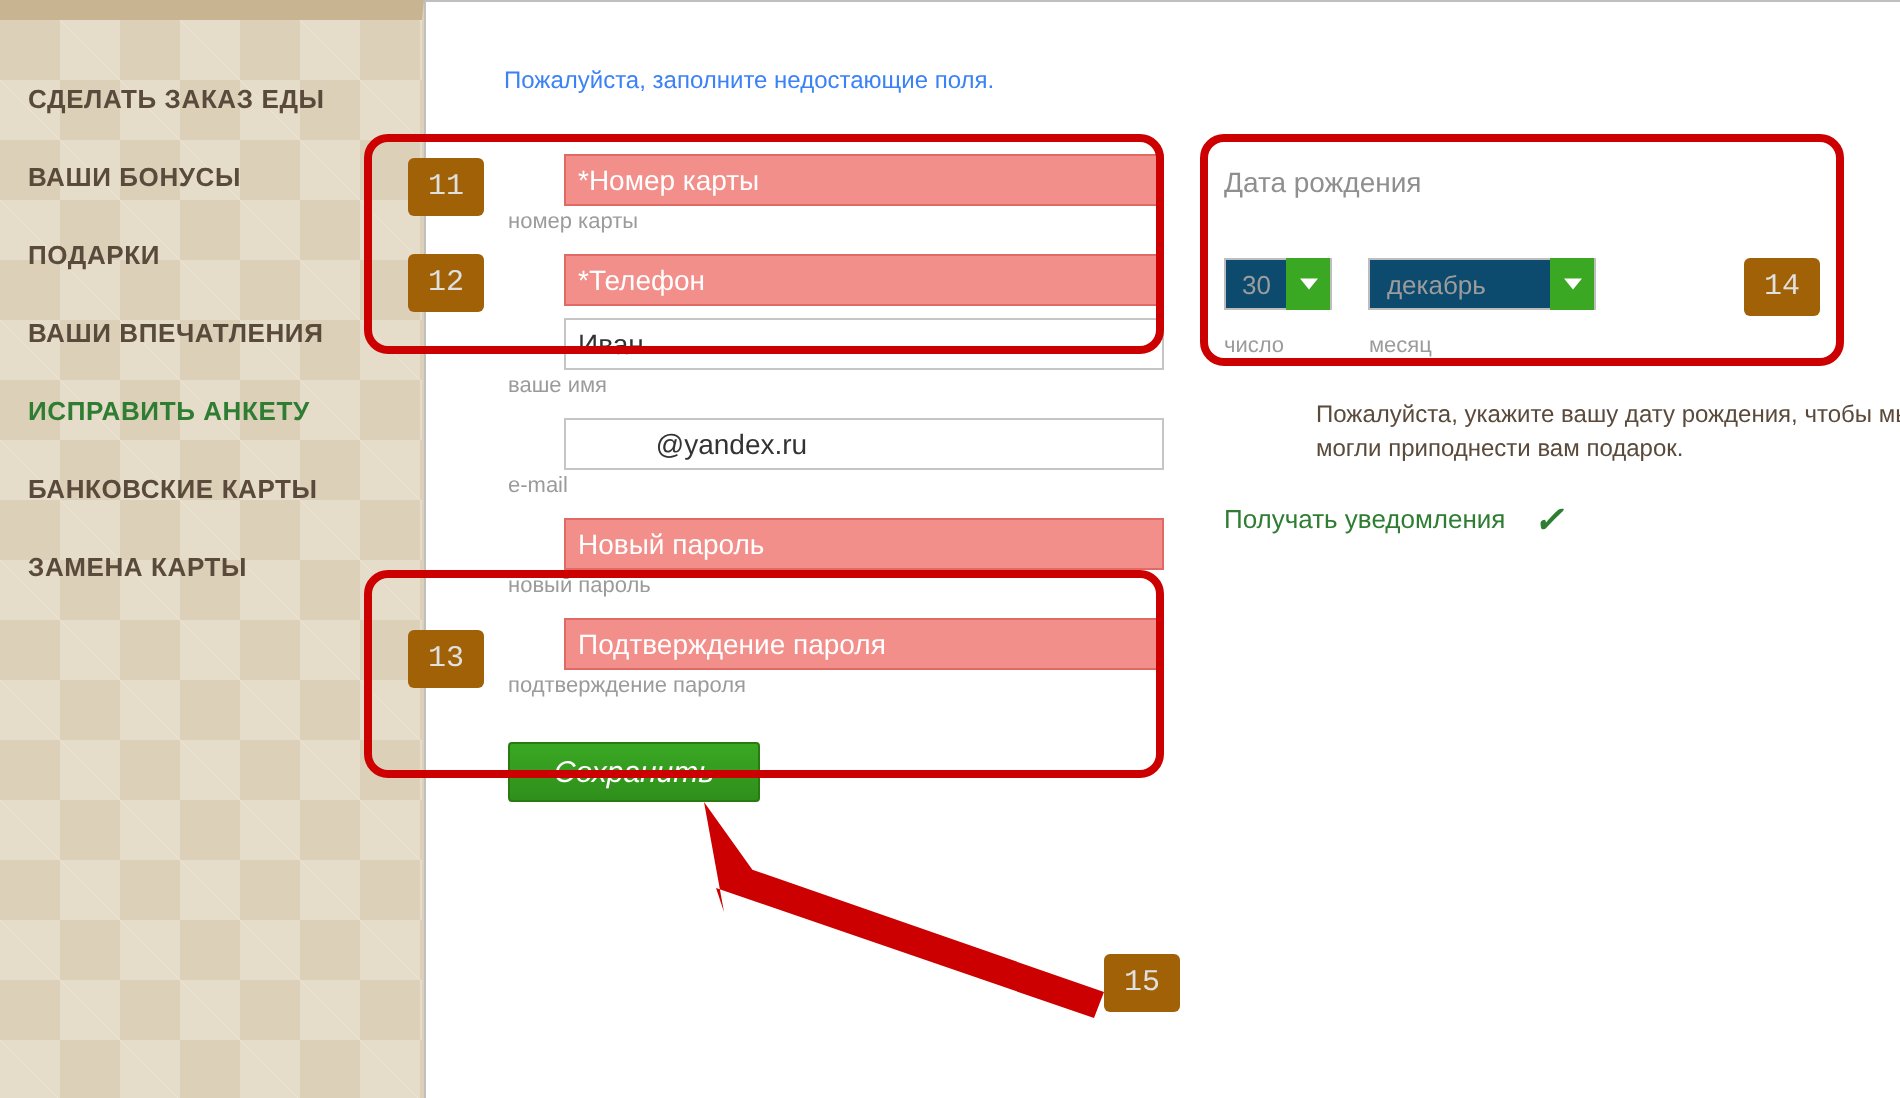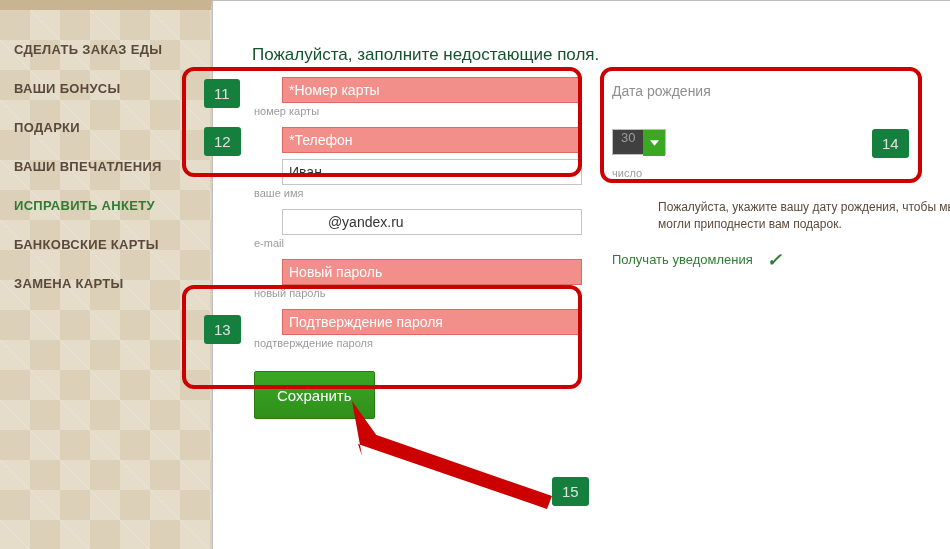--- a/index.html
+++ b/index.html
@@ -57,23 +57,23 @@
     left: 0;
     top: 0;
     bottom: 0;
     width: 1px;
     border-right: 1px solid #bfbfbf;
   }
 
   .instruction {
     position: absolute;
     left: 40px;
-    top: 44px;
-    font-size: 17px;
-    color: #14532d;
+    top: 32px;
+    font-size: 12px;
+    color: #3b82f6;
   }
 
   .form-col {
     position: absolute;
     left: 42px;
     top: 70px;
     width: 360px;
   }
   .input {
     display: block;
@@ -95,48 +95,50 @@
   .input::placeholder { color:#777; }
   .hint {
     font-size: 11px;
     color: #9b9b9b;
     margin: 2px 0 10px 0;
   }
 
   .save-btn {
     display: inline-block;
     margin-top: 12px;
-    height: 48px;
+    height: 30px;
     padding: 0 22px;
     border: 1px solid #2a7a12;
     background: linear-gradient(#3aa823, #2f8f1b);
     color: #fff;
     font-size: 15px;
     border-radius: 2px;
     cursor: pointer;
+    font-style: italic;
   }
 
   .right-col {
     position: absolute;
     left: 400px;
     top: 70px;
     width: 340px;
   }
   .dob-title {
     font-size: 14px;
     color: #8f8f8f;
     margin-bottom: 30px;
     margin-top: 12px;
   }
   .select-row { display: flex; gap: 18px; align-items: flex-start; }
   .select-box {
     display: flex;
+    align-items: center;
     border: 1px solid #bdbdbd;
     height: 26px;
-    background: #404040;
+    background: #0c4a6e;
     cursor: pointer;
   }
   .select-box .val {
     padding: 0 8px;
     font-size: 13px;
     color: #9c9c9c;
     min-width: 30px;
   }
   .select-box.month .val { min-width: 90px; }
   .select-box .caret {
@@ -169,26 +171,26 @@
 
   
   .ann-box {
     position: absolute;
     border: 4px solid #cc0000;
     border-radius: 12px;
     pointer-events: none;
   }
   .ann-tag {
     position: absolute;
-    background: #15803d;
+    background: #a16207;
     color: #e0e0e0;
     font-size: 15px;
     padding: 6px 10px;
     border-radius: 3px;
-    font-family: Liberation Sans, sans-serif;
+    font-family: Liberation Mono, monospace;
     pointer-events: none;
   }
   .arrow {
     position: absolute;
     pointer-events: none;
   }
 </style>
 </head>
 <body>
 
@@ -236,20 +238,31 @@
         <div class="select-box">
           <span class="val">30</span>
           <span class="caret">
             <svg width="9" height="6" viewBox="0 0 10 6">
                 <path d="M0 0 L10 0 L5 6 Z"></path>
               </svg>
           </span>
         </div>
         <div class="sub-hint">число</div>
       </div>
+      <div>
+        <div class="select-box month">
+          <span class="val">декабрь</span>
+          <span class="caret">
+            <svg width="9" height="6" viewBox="0 0 10 6">
+                <path d="M0 0 L10 0 L5 6 Z"></path>
+              </svg>
+          </span>
+        </div>
+        <div class="sub-hint">месяц</div>
+      </div>
     </div>
 
     <div class="dob-note">Пожалуйста, укажите вашу дату рождения, чтобы мы могли приподнести вам подарок.</div>
 
     <div class="notify-row">
       <span class="lbl">Получать уведомления</span>
       <span class="checkmark">✓</span>
     </div>
   </div>
 

